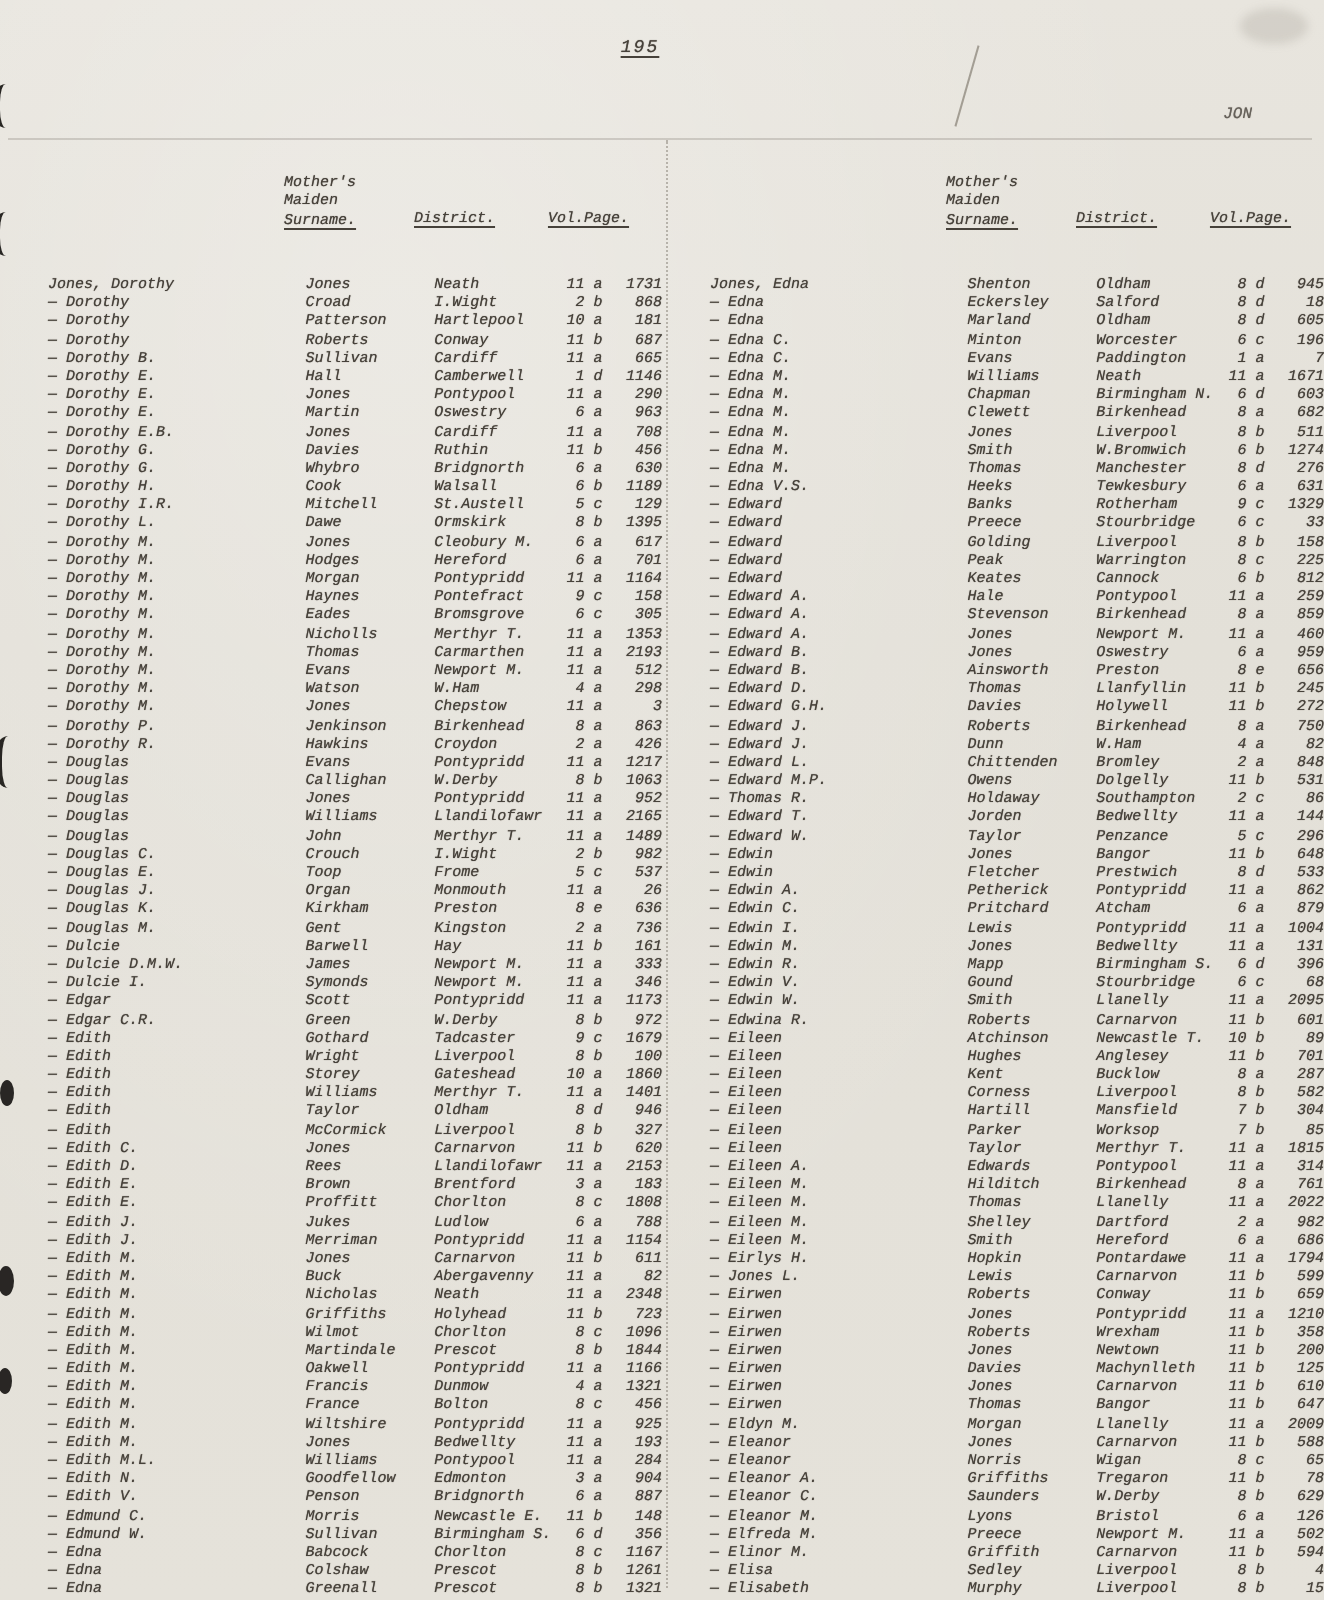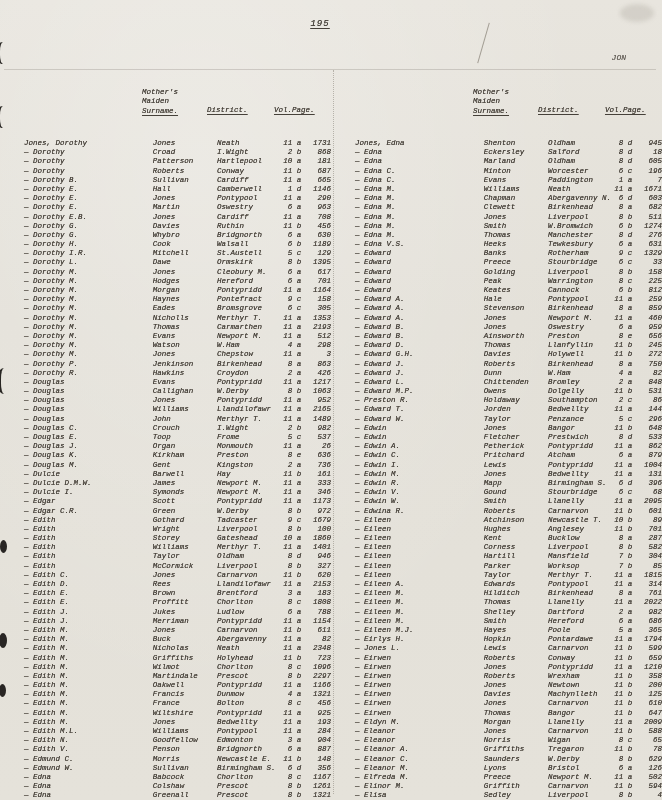--- a/index.html
+++ b/index.html
@@ -559,21 +559,21 @@
           <span class="c-district">Chorlton</span>
           <span class="c-vol">8 c</span>
           <span class="c-page">1096</span>
         </div>
 
         <div class="row">
           <span class="c-name">— Edith M.</span>
           <span class="c-maiden">Martindale</span>
           <span class="c-district">Prescot</span>
           <span class="c-vol">8 b</span>
-          <span class="c-page">2297</span>
+          <span class="c-page">1844</span>
         </div>
 
         <div class="row">
           <span class="c-name">— Edith M.</span>
           <span class="c-maiden">Oakwell</span>
           <span class="c-district">Pontypridd</span>
           <span class="c-vol">11 a</span>
           <span class="c-page">1166</span>
         </div>
 
@@ -757,21 +757,21 @@
           <span class="c-name">— Edna M.</span>
           <span class="c-maiden">Williams</span>
           <span class="c-district">Neath</span>
           <span class="c-vol">11 a</span>
           <span class="c-page">1671</span>
         </div>
 
         <div class="row">
           <span class="c-name">— Edna M.</span>
           <span class="c-maiden">Chapman</span>
-          <span class="c-district">Abergavenny N.</span>
+          <span class="c-district">Birmingham N.</span>
           <span class="c-vol">6 d</span>
           <span class="c-page">603</span>
         </div>
 
         <div class="row">
           <span class="c-name">— Edna M.</span>
           <span class="c-maiden">Clewett</span>
           <span class="c-district">Birkenhead</span>
           <span class="c-vol">8 a</span>
           <span class="c-page">682</span>
@@ -932,21 +932,21 @@
 
         <div class="row">
           <span class="c-name">— Edward M.P.</span>
           <span class="c-maiden">Owens</span>
           <span class="c-district">Dolgelly</span>
           <span class="c-vol">11 b</span>
           <span class="c-page">531</span>
         </div>
 
         <div class="row">
-          <span class="c-name">— Preston R.</span>
+          <span class="c-name">— Thomas R.</span>
           <span class="c-maiden">Holdaway</span>
           <span class="c-district">Southampton</span>
           <span class="c-vol">2 c</span>
           <span class="c-page">86</span>
         </div>
 
         <div class="row">
           <span class="c-name">— Edward T.</span>
           <span class="c-maiden">Jorden</span>
           <span class="c-district">Bedwellty</span>
@@ -1132,27 +1132,20 @@
         </div>
 
         <div class="row">
           <span class="c-name">— Eileen M.</span>
           <span class="c-maiden">Smith</span>
           <span class="c-district">Hereford</span>
           <span class="c-vol">6 a</span>
           <span class="c-page">686</span>
         </div>
 
-        <div class="row">
-          <span class="c-name">— Eileen M.J.</span>
-          <span class="c-maiden">Hayes</span>
-          <span class="c-district">Poole</span>
-          <span class="c-vol">5 a</span>
-          <span class="c-page">365</span>
-        </div>
 
         <div class="row">
           <span class="c-name">— Eirlys H.</span>
           <span class="c-maiden">Hopkin</span>
           <span class="c-district">Pontardawe</span>
           <span class="c-vol">11 a</span>
           <span class="c-page">1794</span>
         </div>
 
         <div class="row">

